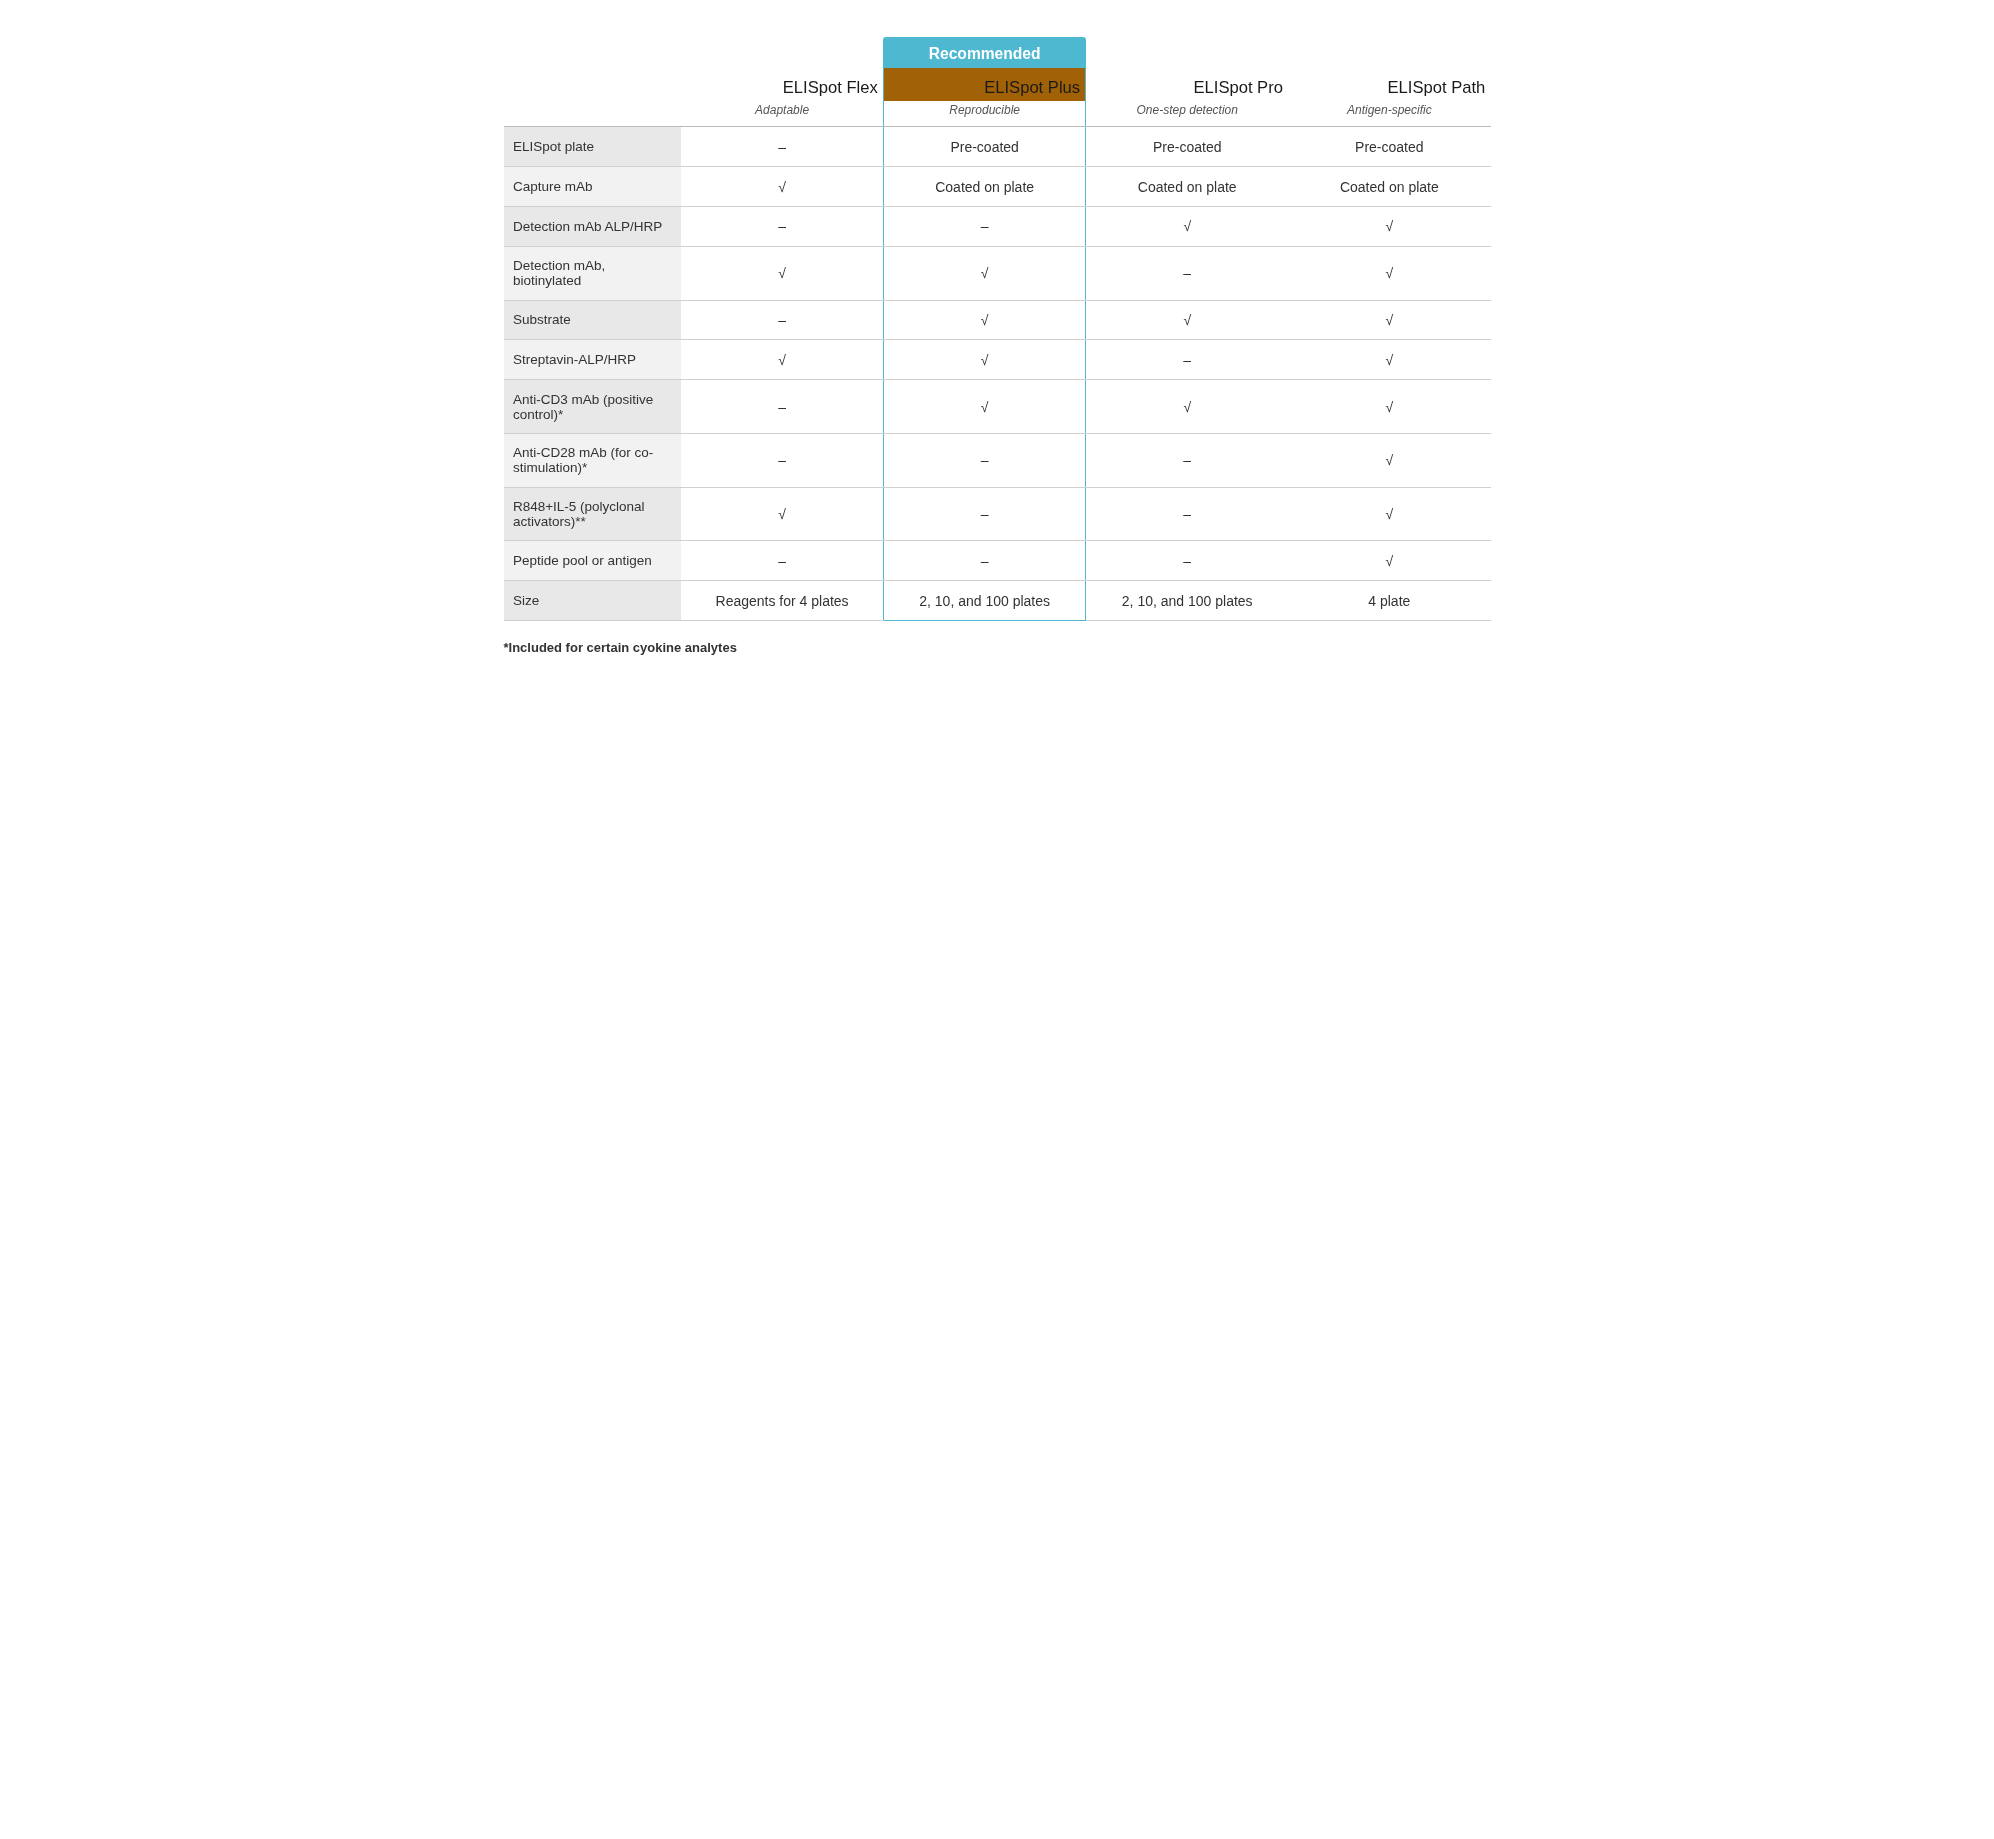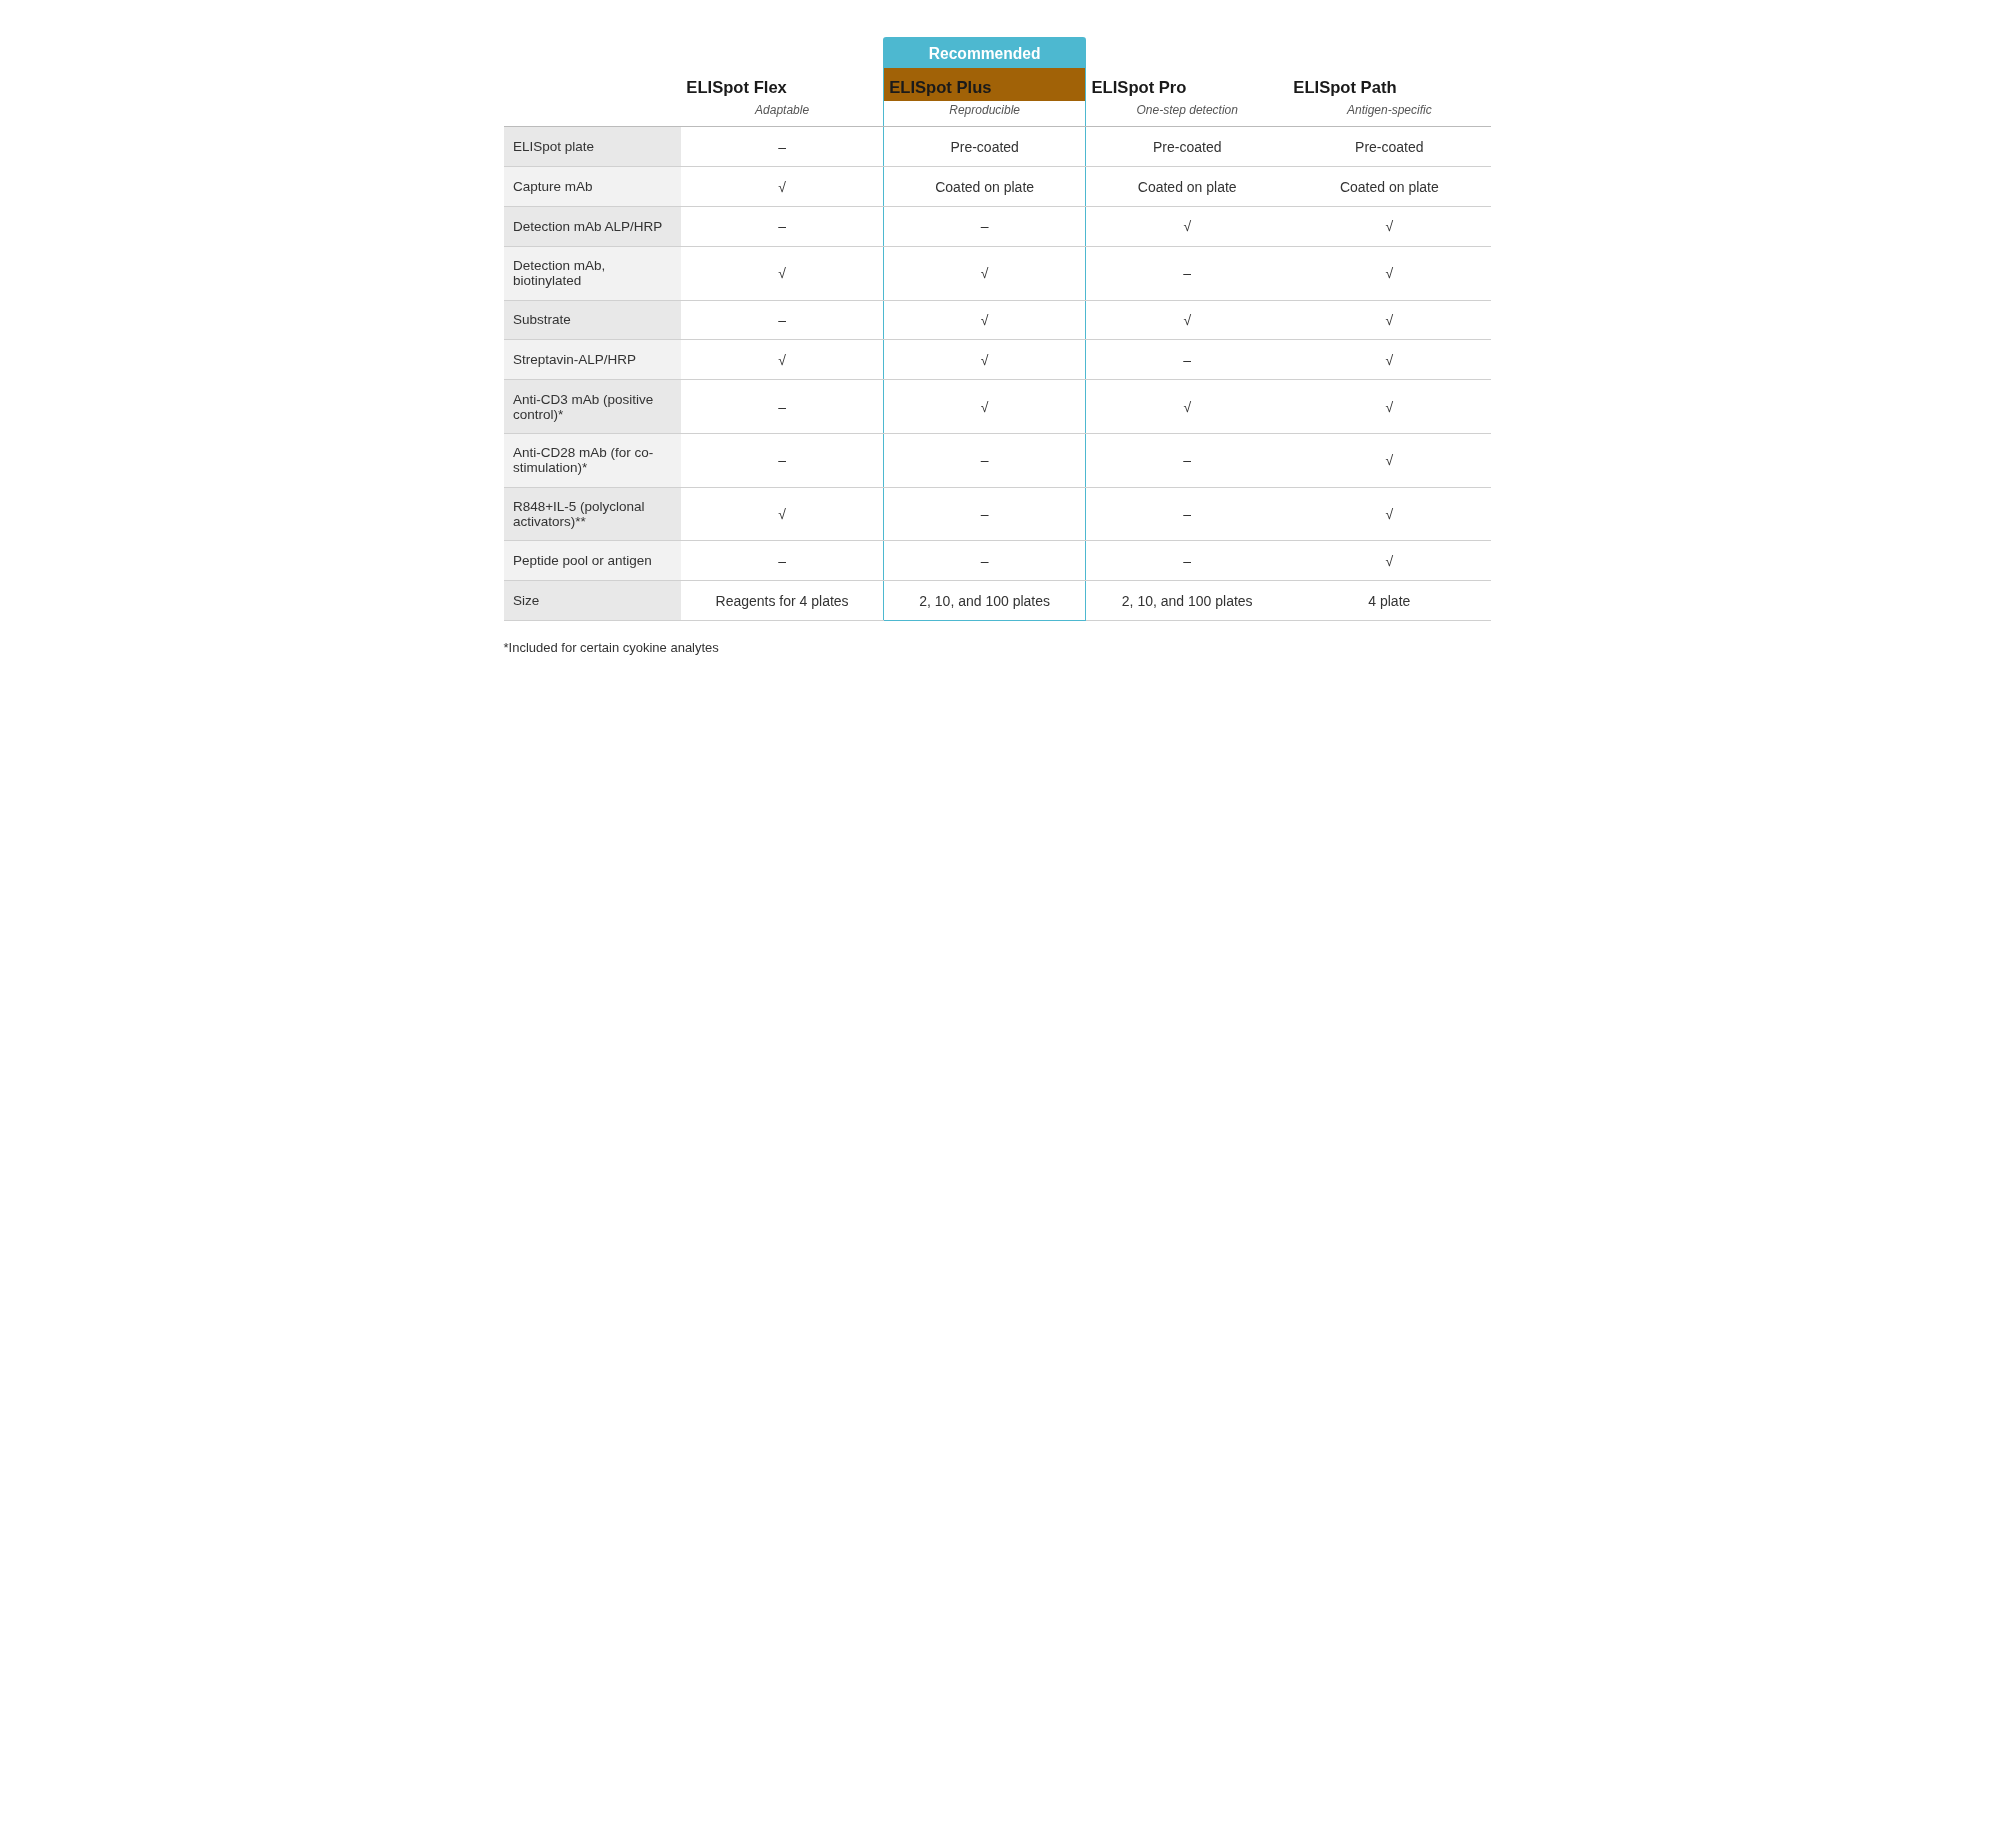--- a/index.html
+++ b/index.html
@@ -42,22 +42,22 @@
       font-size: 15.6px;
       text-align: center;
       padding: 8.3px 5.2px 5.2px;
       border-radius: 3.1px 3.1px 0 0;
       margin-top: 16px;
     }
 
     
     thead tr.product-row th {
       padding: 9.4px 5.2px 3.1px;
-      text-align: left;
-      font-weight: 700;
+      text-align: right;
+      font-weight: 400;
       font-size: 16.6px;
       color: #1a1a1a;
       vertical-align: top;
     }
 
     thead tr.product-row th.col-plus-header {
       background: #a16207;
       border-left: 1.6px solid #4db8d0;
       border-right: 1.6px solid #4db8d0;
     }
@@ -129,20 +129,21 @@
 
     .footnotes {
       margin-top: 15.6px;
       font-size: 13px;
       color: #333;
       line-height: 1.7;
     }
 
     .footnotes p {
       margin-bottom: 4.2px;
+      font-weight: bold;
     }
   </style>
 </head>
 <body>
 
 <div class="table-wrapper">
   <table>
     <colgroup>
       <col class="col-label">
       <col class="col-flex">

